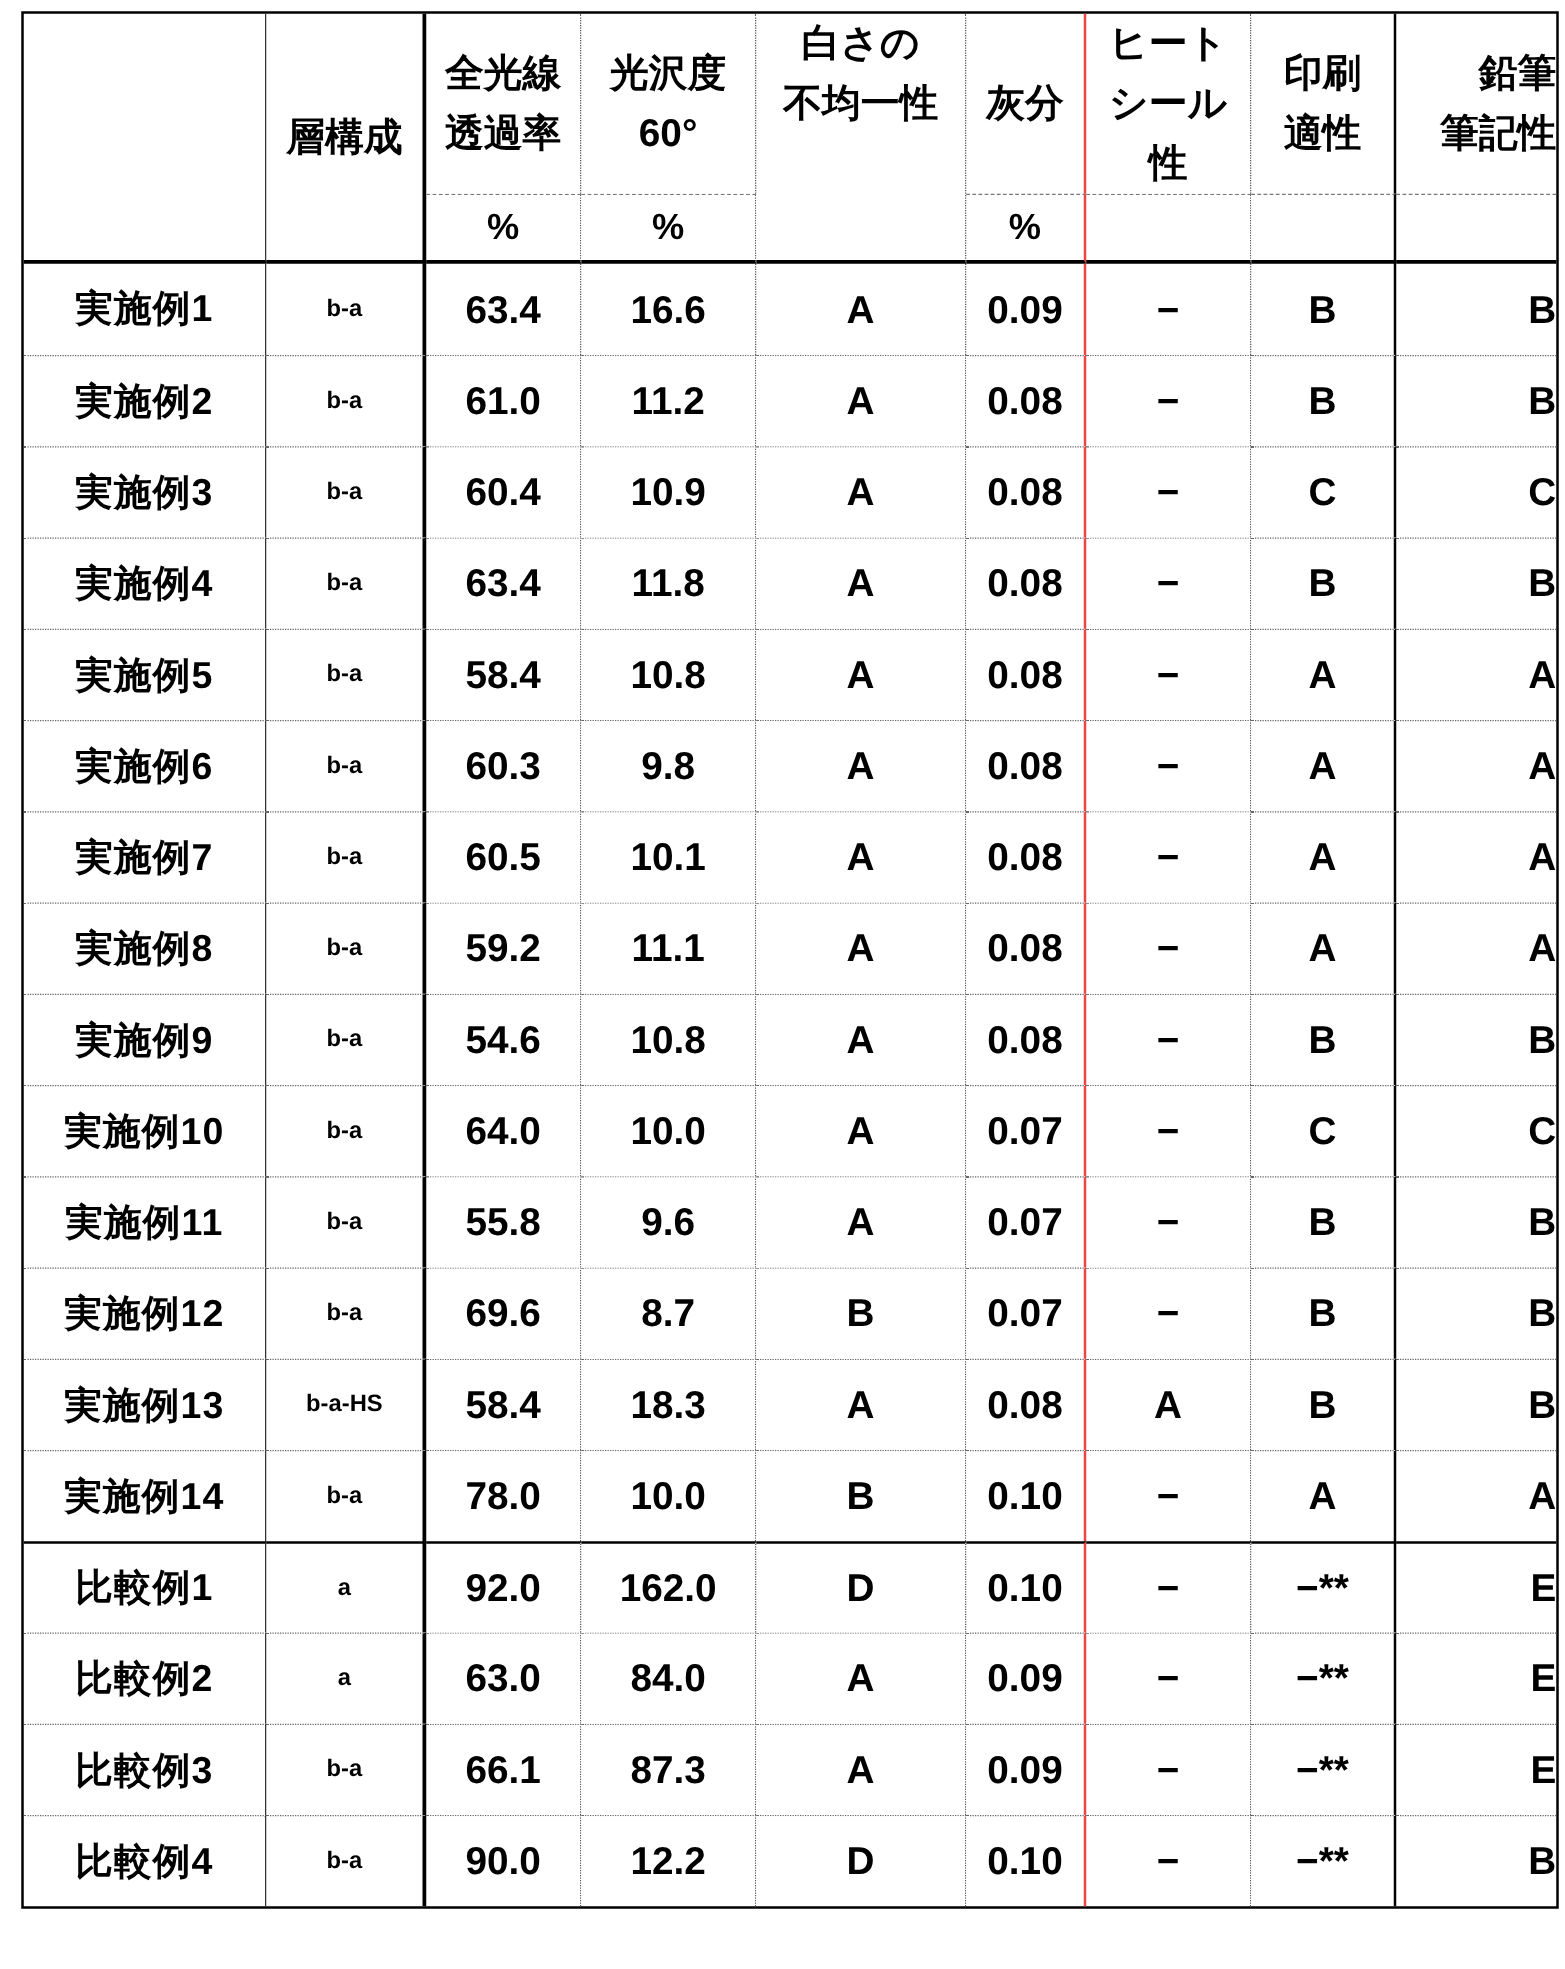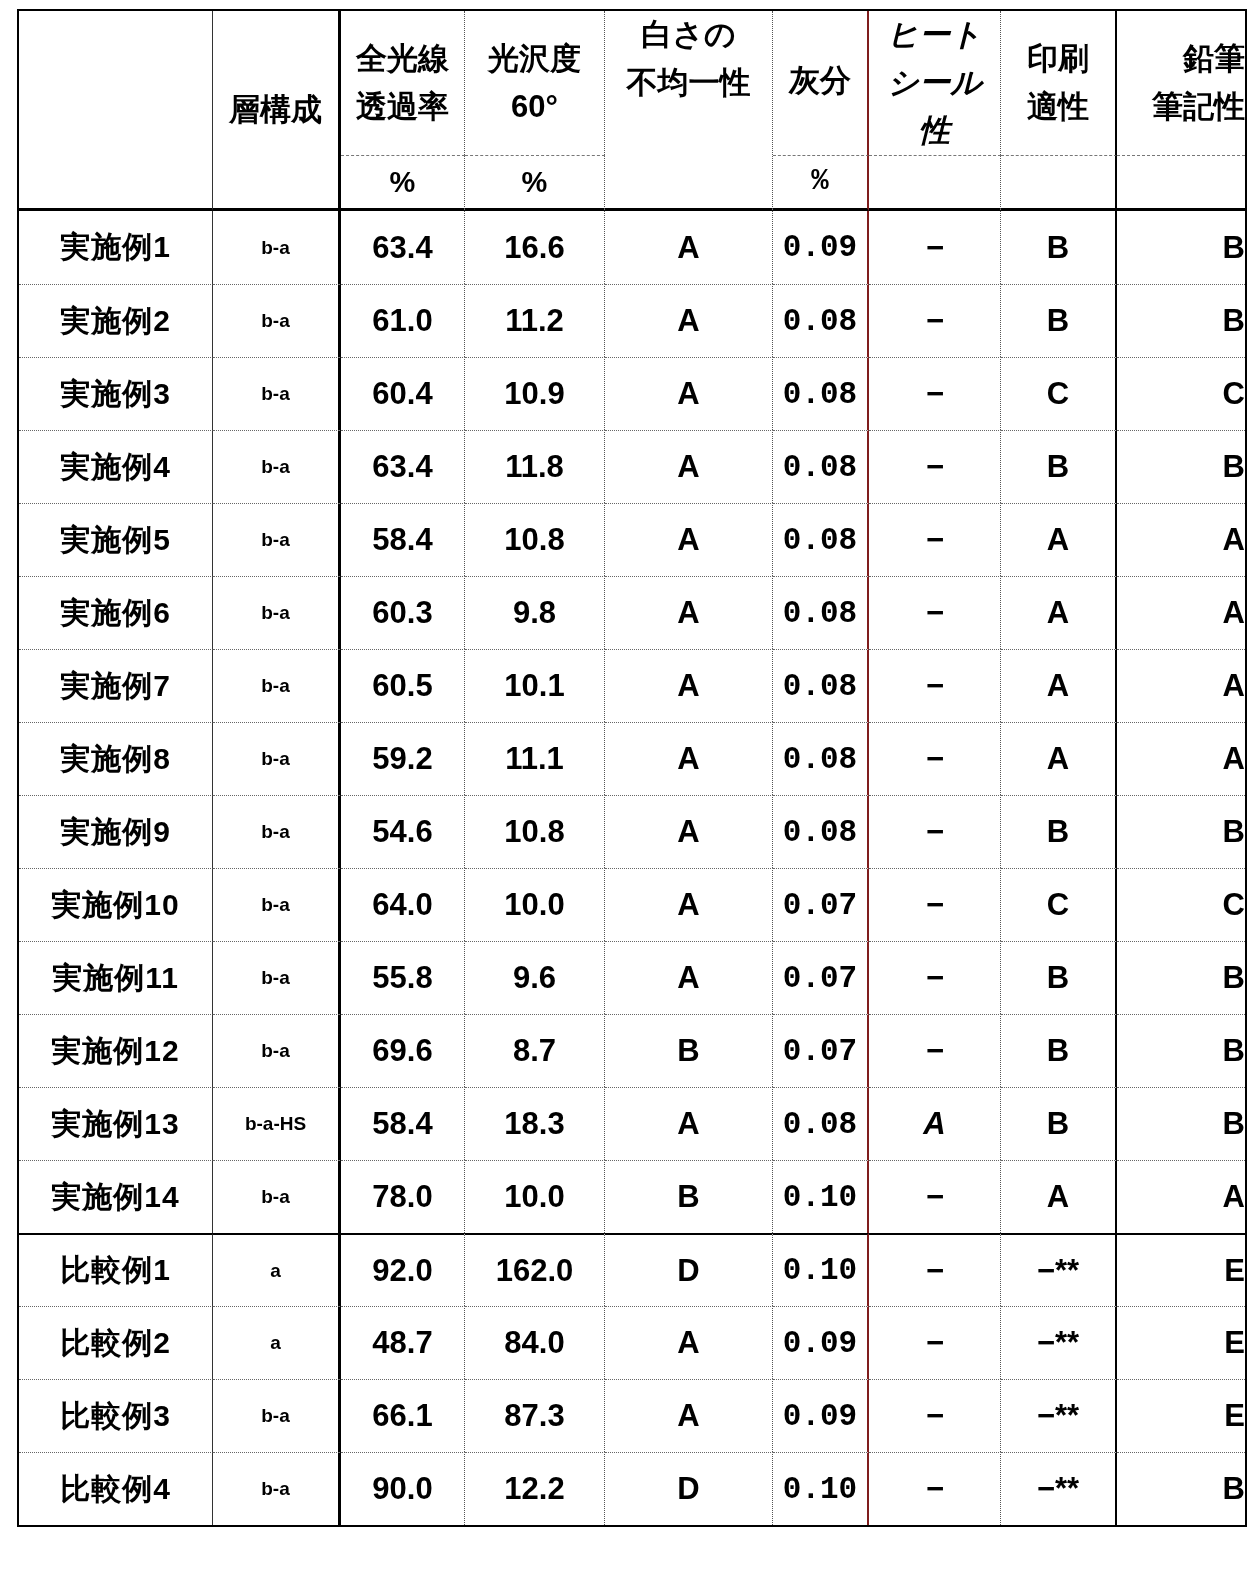--- a/index.html
+++ b/index.html
@@ -28,22 +28,22 @@
     vertical-align: middle;
     font-weight: bold;
     overflow: hidden;
   }
   
   .col-0 { border-right: 1px solid #333; }
   .col-1 { border-right: 3px solid #000; }
   .col-2 { border-right: 1px dotted #555; margin-left: 14px; }
   .col-3 { border-right: 1px dotted #555; }
   .col-4 { border-right: 1px dotted #555; }
-  .col-5 { border-right: 2px solid #7f1d1d; font-family: Liberation Mono, monospace; }
-  .col-6 { border-right: 1px dotted #555; font-style: italic; }
+  .col-5 { border-right: 2px solid #ef4444; }
+  .col-6 { border-right: 1px dotted #555; }
   .col-7 { border-right: 2px solid #000; }
   .col-8 { border-right: none; text-align: right; }
 
   
   thead tr.hdr-main { height: 128px; }
   thead tr.hdr-unit { height: 56px; }
   thead th {
     font-size: 31px;
     line-height: 1.55;
     white-space: pre-line;
@@ -268,21 +268,21 @@
           <td class="col-3">162.0</td>
           <td class="col-4">D</td>
           <td class="col-5">0.10</td>
           <td class="col-6">−</td>
           <td class="col-7">−**</td>
           <td class="col-8">E</td>
         </tr>
         <tr>
           <td class="col-0 row-label">比較例2</td>
           <td class="col-1 layer">a</td>
-          <td class="col-2">48.7</td>
+          <td class="col-2">63.0</td>
           <td class="col-3">84.0</td>
           <td class="col-4">A</td>
           <td class="col-5">0.09</td>
           <td class="col-6">−</td>
           <td class="col-7">−**</td>
           <td class="col-8">E</td>
         </tr>
         <tr>
           <td class="col-0 row-label">比較例3</td>
           <td class="col-1 layer">b-a</td>

